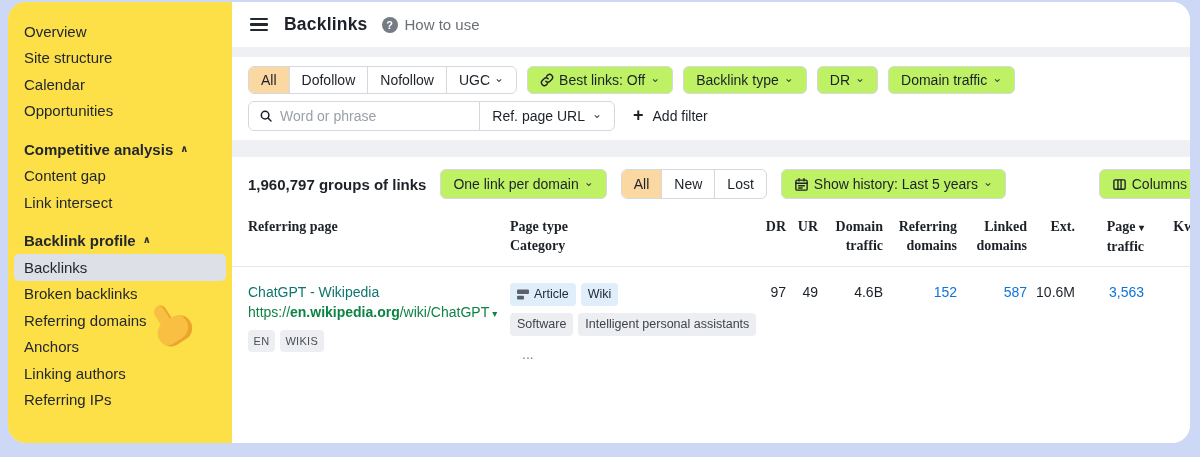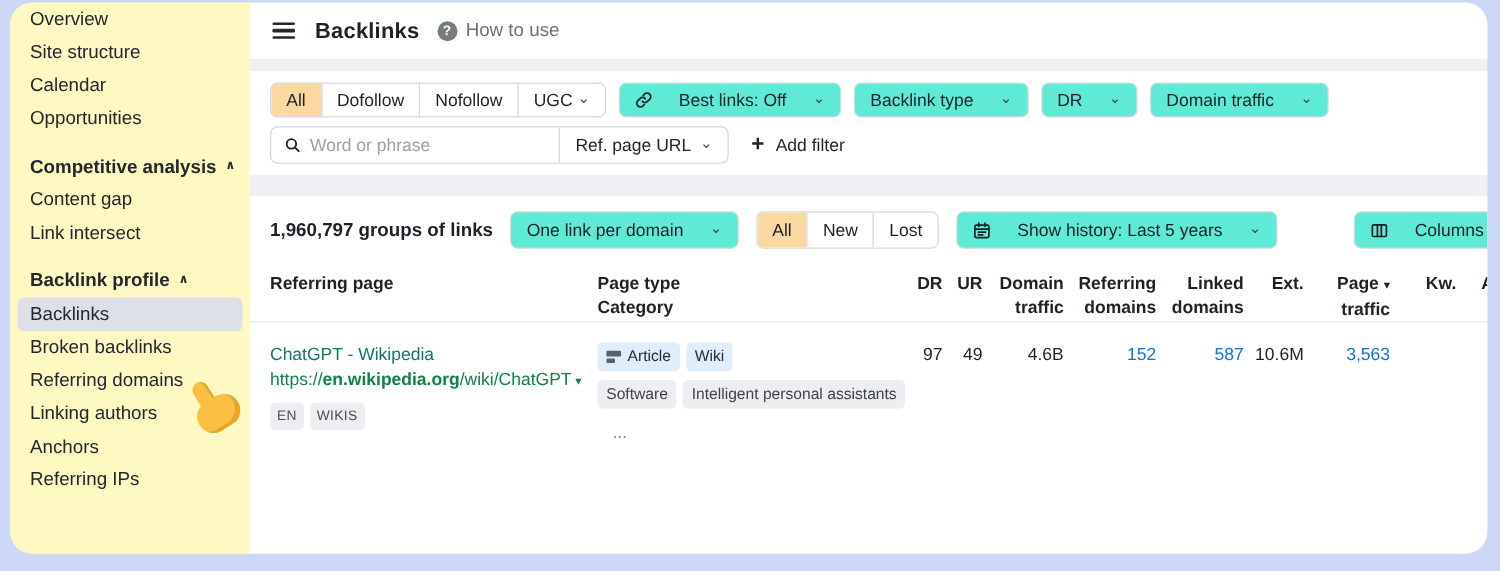--- a/index.html
+++ b/index.html
@@ -9,21 +9,21 @@
     background:#cdd7f6;
     font-family:"Liberation Sans","DejaVu Sans",sans-serif;
     color:#1d2128;
     overflow:hidden;
   }
   .app {
     position:absolute; left:8px; top:2px; width:1182px; height:441px;
     border-radius:18px; overflow:hidden; display:flex; background:#eef0f4;
   }
   
-  .sidebar { width:192px; flex:none; background:#fef9c3; }
+  .sidebar { width:224px; flex:none; background:#fde047; padding-top:16px; }
   .side-item {
     height:26.5px; display:flex; align-items:center;
     padding:0 10px; margin:0 6px; border-radius:5px;
     font-size:15px; color:#23272e; white-space:nowrap; cursor:pointer;
   }
   .side-item.selected { background:#dde0e6; }
   .side-header { font-weight:bold; margin-top:12px; cursor:pointer; }
   .collapse-caret { font-size:10px; margin-left:7px; color:#2a2e34; transform:translateY(-1px); }
   .side-search-icon { margin-left:7px; display:inline-flex; }
   
@@ -48,22 +48,22 @@
     display:inline-flex; border:1px solid #d5d8dd; border-radius:6px;
     overflow:hidden; background:#fff; height:28px; align-items:stretch;
   }
   .seg {
     display:flex; align-items:center; padding:0 12px; font-size:14px;
     border-left:1px solid #d5d8dd; cursor:pointer; white-space:nowrap;
   }
   .seg:first-child { border-left:none; }
   .seg.selected { background:#fbd7a1; }
   .btn {
-    height:28px; border:1px solid #d5d8dd; border-radius:6px; background:#5eead4;
-    display:inline-flex; align-items:center; gap:21px; padding:0 12px;
+    height:28px; border:1px solid #d5d8dd; border-radius:6px; background:#bef264;
+    display:inline-flex; align-items:center; gap:5px; padding:0 12px;
     font-size:14px; color:#1d2128; margin-left:10px; cursor:pointer; white-space:nowrap;
   }
   .btn.tall { height:30px; }
   .caret { font-size:12px; color:#3f444b; transform:translateY(-2px); }
   .search-group {
     display:flex; align-items:stretch; border:1px solid #d5d8dd; border-radius:6px;
     height:30px; width:367px; background:#fff; overflow:hidden;
   }
   .search-left { display:flex; align-items:center; padding-left:10px; flex:1; }
   .search-left input { border:none; outline:none; font-size:14px; margin-left:7px; width:100%; color:#1d2128; background:transparent; }
@@ -76,21 +76,21 @@
   .table-toolbar { display:flex; align-items:center; padding:12px 0 0 16px; flex:none; }
   .count { font-size:15px; font-weight:bold; white-space:nowrap; }
   .toolbar-btn { margin-left:14px; }
   .toolbar-seg { margin-left:14px; height:30px; }
   .columns-btn { margin-left:auto; margin-right:-10px; }
   .thead, .trow {
     display:grid;
     grid-template-columns:262px 240px 36px 32px 65px 74px 70px 48px 69px 53px 1fr;
     padding-left:16px;
   }
-  .thead { margin-top:18px; border-bottom:1px solid #e4e6ea; flex:none; }
+  .thead { margin-top:18px; padding-bottom:10px; border-bottom:1px solid #e4e6ea; flex:none;font-family:Liberation Serif, serif; }
   .th { font-size:14px; font-weight:bold; line-height:19px; cursor:pointer; }
   .th.num, .td.num { text-align:right; }
   .th-narrow { max-width:82px; }
   .sort-caret { font-size:10px; color:#1d2128; }
   .th-cut { padding-left:20px; overflow:hidden; white-space:nowrap; }
   .trow { padding-top:16px; font-size:14px; }
   .td { line-height:19px; }
   a.blue, .blue-link { color:#0b74da; text-decoration:none; cursor:pointer; }
   .ref-title { color:#0f766e; margin-bottom:1px; cursor:pointer; display:inline-block; }
   .ref-url { color:#0e8345; word-break:break-all; width:252px; line-height:19px; cursor:pointer; }
@@ -149,24 +149,24 @@
     <div class="side-item selected">
         <span>Backlinks</span>
       </div>
     <div class="side-item">
         <span>Broken backlinks</span>
       </div>
     <div class="side-item">
         <span>Referring domains</span>
       </div>
     <div class="side-item">
+        <span>Anchors</span>
+      </div>
+    <div class="side-item">
         <span>Linking authors</span>
-      </div>
-    <div class="side-item">
-        <span>Anchors</span>
       </div>
     <div class="side-item">
         <span>Referring IPs</span>
       </div>
   </div>
 
   <div class="main">
 
     <div class="topbar">
       <div class="menu-icon">

